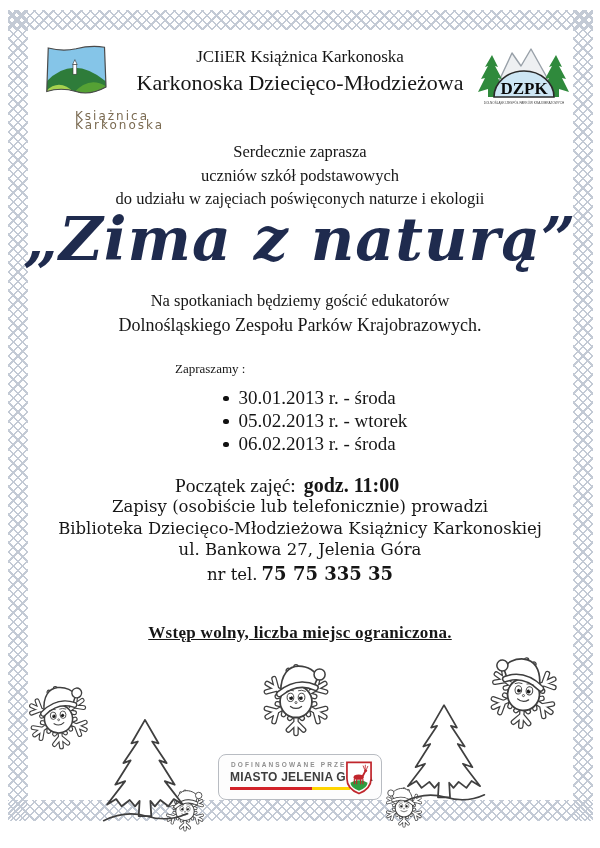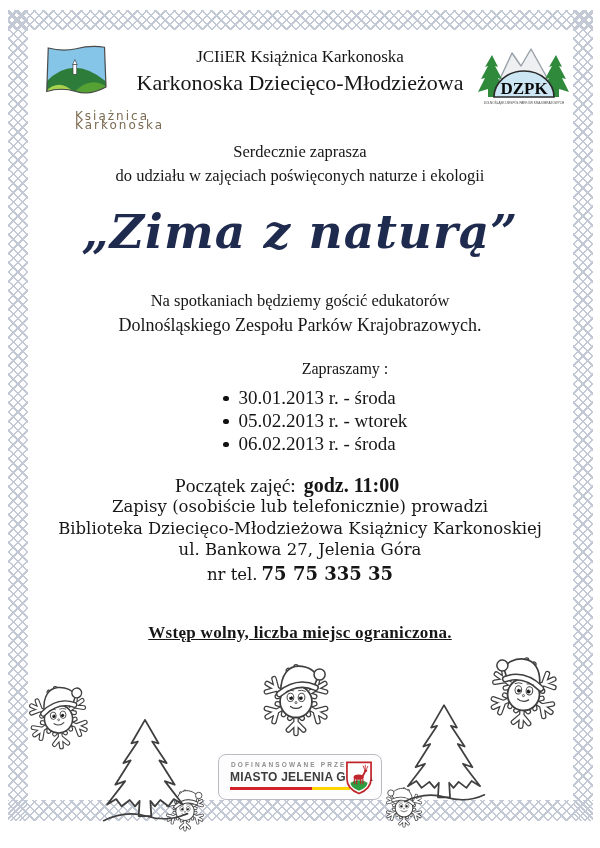--- a/index.html
+++ b/index.html
@@ -27,30 +27,30 @@
   .logo-caption{margin-top:3px;font-family:"DejaVu Sans",sans-serif;font-size:12px;
                 letter-spacing:2px;color:#7b6b52;line-height:9px;margin-left:32px;}
 
   .logo-dzpk{position:absolute;left:478px;top:45px;width:92px;height:62px;}
 
   
   .invite{top:140px;font-size:16.5px;line-height:23.5px;}
 
   
   .title{top:204px;font-family:"DejaVu Serif",serif;font-style:italic;font-weight:bold;
-         font-size:47px;color:#1f2b4e;letter-spacing:1px;}
+         font-size:60px;color:#1f2b4e;letter-spacing:1px;}
 
   
   .guests{top:291px;}
   .guests-l1{font-size:16.5px;}
   .guests-l2{font-size:18px;margin-top:4px;}
 
   
   .schedule{position:absolute;left:175px;top:357px;width:340px;}
-  .sched-heading{font-size:16px;line-height:23px;text-align:center;}
+  .sched-heading{font-size:13px;line-height:23px;}
   .sched-list{list-style:none;margin:6px 0 0 0;padding:0 0 0 48px;}
   .sched-list li{font-size:19px;line-height:23px;}
   .sched-list li::before{content:"";display:inline-block;width:5.5px;height:5.5px;
       border-radius:50%;background:#111;margin-right:10px;position:relative;top:-3px;}
   .sched-start{margin-top:19px;font-size:19.5px;}
   .sched-start b{margin-left:8px;font-size:20px;}
 
   
   .contact{top:496px;font-family:"DejaVu Serif",serif;font-size:16.5px;line-height:21.5px;}
   .contact .phone-row{margin-top:2px;}
@@ -163,20 +163,21 @@
     <path d="M16,52 A30,26 0 0 1 76,52 Z" fill="#cde6f4" stroke="#2b2b2b" stroke-width="1.6"></path>
     <text x="46" y="49" text-anchor="middle" font-family="Liberation Serif, serif" font-size="17" font-weight="bold" fill="#0a0a0a">DZPK</text>
     <text x="46" y="58.5" text-anchor="middle" font-family="Liberation Sans, sans-serif" font-size="3.1" fill="#444">DOLNOŚLĄSKI ZESPÓŁ PARKÓW KRAJOBRAZOWYCH</text>
   </svg>
 
   <div class="center org-line1">JCIiER Książnica Karkonoska</div>
   <div class="center org-line2">Karkonoska Dziecięco-Młodzieżowa</div>
 
   <div class="center invite">
     <div>Serdecznie zaprasza</div>
+    <div>uczniów szkół podstawowych</div>
     <div>do udziału w zajęciach poświęconych naturze i ekologii</div>
   </div>
 
   <div class="center title">„Zima z naturą”</div>
 
   <div class="center guests">
     <div class="guests-l1">Na spotkaniach będziemy gościć edukatorów</div>
     <div class="guests-l2">Dolnośląskiego Zespołu Parków Krajobrazowych.</div>
   </div>
 

